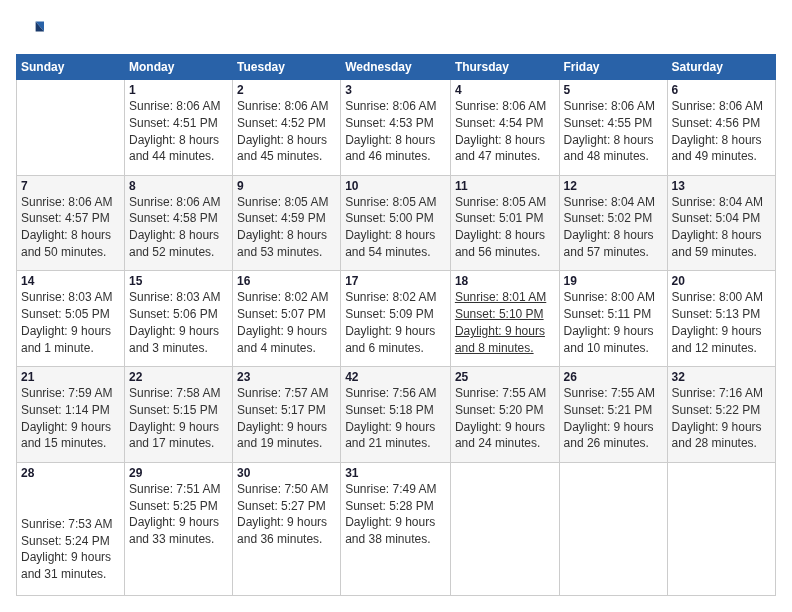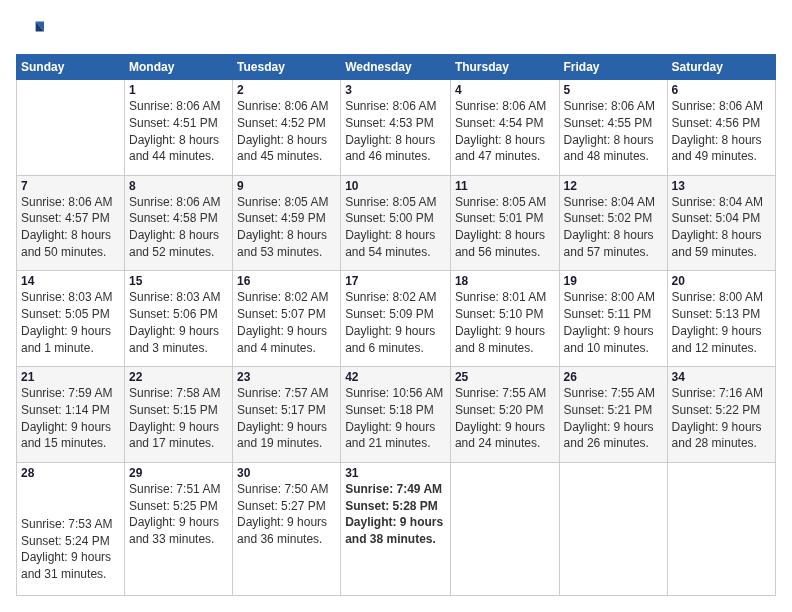--- a/index.html
+++ b/index.html
@@ -231,21 +231,21 @@
 Daylight: 9 hours and 4 minutes.</div>
           </td>
           <td>
             <div class="day-num">17</div>
             <div class="day-info" style="white-space: pre-line;">Sunrise: 8:02 AM
 Sunset: 5:09 PM
 Daylight: 9 hours and 6 minutes.</div>
           </td>
           <td>
             <div class="day-num">18</div>
-            <div class="day-info" style="white-space: pre-line;">Sunrise: 8:01 AM
+            <div class="day-info" style="white-space: pre-line; text-decoration: underline;">Sunrise: 8:01 AM
 Sunset: 5:10 PM
 Daylight: 9 hours and 8 minutes.</div>
           </td>
           <td>
             <div class="day-num">19</div>
             <div class="day-info" style="white-space: pre-line;">Sunrise: 8:00 AM
 Sunset: 5:11 PM
 Daylight: 9 hours and 10 minutes.</div>
           </td>
           <td>
@@ -269,38 +269,38 @@
 Daylight: 9 hours and 17 minutes.</div>
           </td>
           <td>
             <div class="day-num">23</div>
             <div class="day-info" style="white-space: pre-line;">Sunrise: 7:57 AM
 Sunset: 5:17 PM
 Daylight: 9 hours and 19 minutes.</div>
           </td>
           <td>
             <div class="day-num">42</div>
-            <div class="day-info" style="white-space: pre-line;">Sunrise: 10:56 AM
+            <div class="day-info" style="white-space: pre-line;">Sunrise: 7:56 AM
 Sunset: 5:18 PM
 Daylight: 9 hours and 21 minutes.</div>
           </td>
           <td>
             <div class="day-num">25</div>
             <div class="day-info" style="white-space: pre-line;">Sunrise: 7:55 AM
 Sunset: 5:20 PM
 Daylight: 9 hours and 24 minutes.</div>
           </td>
           <td>
             <div class="day-num">26</div>
             <div class="day-info" style="white-space: pre-line;">Sunrise: 7:55 AM
 Sunset: 5:21 PM
 Daylight: 9 hours and 26 minutes.</div>
           </td>
           <td>
-            <div class="day-num">34</div>
+            <div class="day-num">32</div>
             <div class="day-info" style="white-space: pre-line;">Sunrise: 7:16 AM
 Sunset: 5:22 PM
 Daylight: 9 hours and 28 minutes.</div>
           </td>
         </tr>
         <tr>
           <td>
             <div class="day-num">28</div>
             <div class="day-info" style="white-space: pre-line; margin-top: 36px;">Sunrise: 7:53 AM
 Sunset: 5:24 PM
@@ -313,21 +313,21 @@
 Daylight: 9 hours and 33 minutes.</div>
           </td>
           <td>
             <div class="day-num">30</div>
             <div class="day-info" style="white-space: pre-line;">Sunrise: 7:50 AM
 Sunset: 5:27 PM
 Daylight: 9 hours and 36 minutes.</div>
           </td>
           <td>
             <div class="day-num">31</div>
-            <div class="day-info" style="white-space: pre-line; font-weight: bold;">Sunrise: 7:49 AM
+            <div class="day-info" style="white-space: pre-line;">Sunrise: 7:49 AM
 Sunset: 5:28 PM
 Daylight: 9 hours and 38 minutes.</div>
           </td>
           <td class="empty"></td>
           <td class="empty"></td>
           <td class="empty"></td>
         </tr>
       </tbody>
   </table>
 </div>

